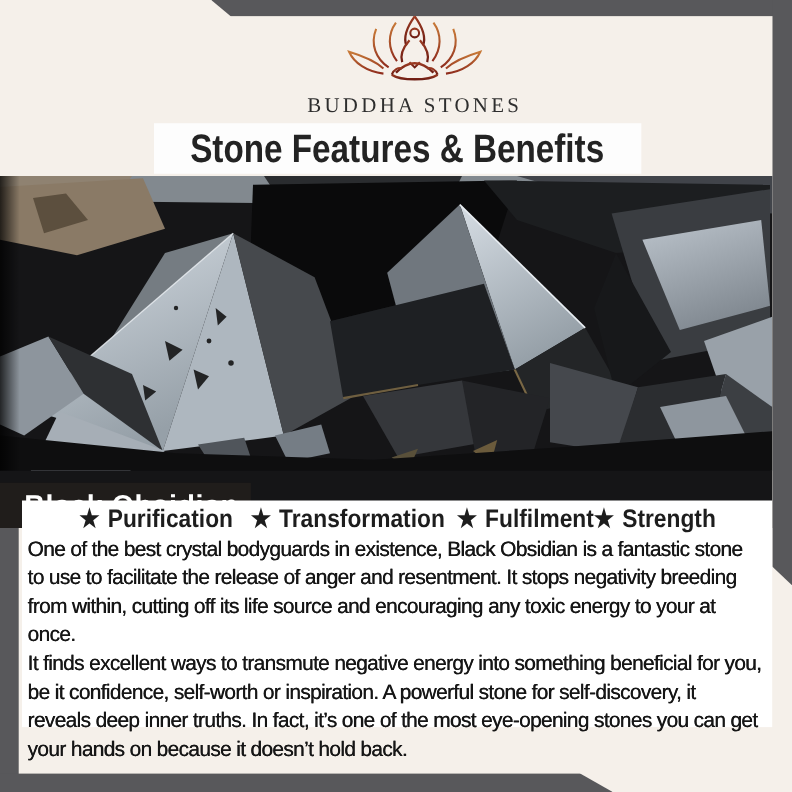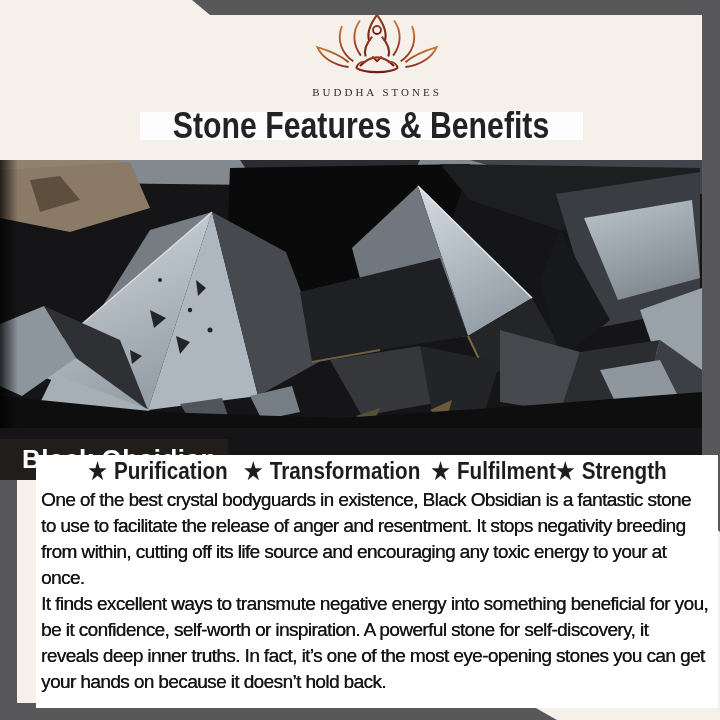--- a/index.html
+++ b/index.html
@@ -12,39 +12,39 @@
   .ribbon-right{top:0;right:0;width:18px;height:532px;
     clip-path:polygon(0 0,100% 0,100% 100%,0 calc(100% - 17px));}
   .ribbon-left{left:0;top:428px;bottom:0;width:17px;}
   .ribbon-bottom{left:0;bottom:0;height:17px;width:557px;
     clip-path:polygon(0 0,527px 0,557px 100%,0 100%);}
 
   
   .brand{position:absolute;top:12px;left:0;right:0;display:flex;flex-direction:column;
     align-items:center;transform:translateX(17px);}
   .brand svg{display:block;}
-  .brand-name{margin-top:2px;font-family:"Liberation Serif",serif;font-size:11px;
+  .brand-name{margin-top:2px;font-family:"Liberation Serif",serif;font-size:19px;
     letter-spacing:3px;color:#2e2e2e;white-space:nowrap;}
 
   
-  .title-band{position:absolute;left:140px;top:112px;width:443px;height:28px;
+  .title-band{position:absolute;left:140px;top:112px;width:443px;height:46px;
     background:#fdfdfd;display:flex;align-items:center;justify-content:center;}
   .title-band .t{font-size:36px;font-weight:bold;color:#232323;white-space:nowrap;
     display:inline-block;transform:scaleX(.84);transform-origin:50% 50%;}
 
   
   .photo{position:absolute;left:0;top:160px;width:702px;height:320px;background:#151517;}
   .photo svg{display:block;width:702px;height:268px;}
   .caption{position:absolute;left:0;bottom:0;width:206px;height:41px;
     background:rgba(35,31,28,.87);display:flex;align-items:center;padding-left:22px;
     box-sizing:content-box;}
   .caption span{color:#ffffff;font-weight:bold;font-size:26px;letter-spacing:.5px;white-space:nowrap;}
 
   
-  .panel{position:absolute;left:20px;top:455px;width:682px;height:253px;background:#ffffff;margin-left:16px;}
+  .panel{position:absolute;left:20px;top:455px;width:682px;height:206px;background:#ffffff;}
   .benefits{margin-top:3px;text-align:center;white-space:nowrap;}
   .benefits .row{display:inline-block;transform:scaleX(.9);transform-origin:50% 50%;
     font-weight:bold;font-size:23px;color:#1d1d1d;}
   .b-item{display:inline;}
   .b-star{margin-right:8px;}
   .gap-lg{margin-right:18px;}
   .gap-md{margin-right:12px;}
   .gap-none{margin-right:0;}
   .body-text{padding:2px 3px 0 5px;width:676px;box-sizing:border-box;}
   .body-text p{margin:0;font-size:19px;line-height:26px;letter-spacing:-0.6px;

